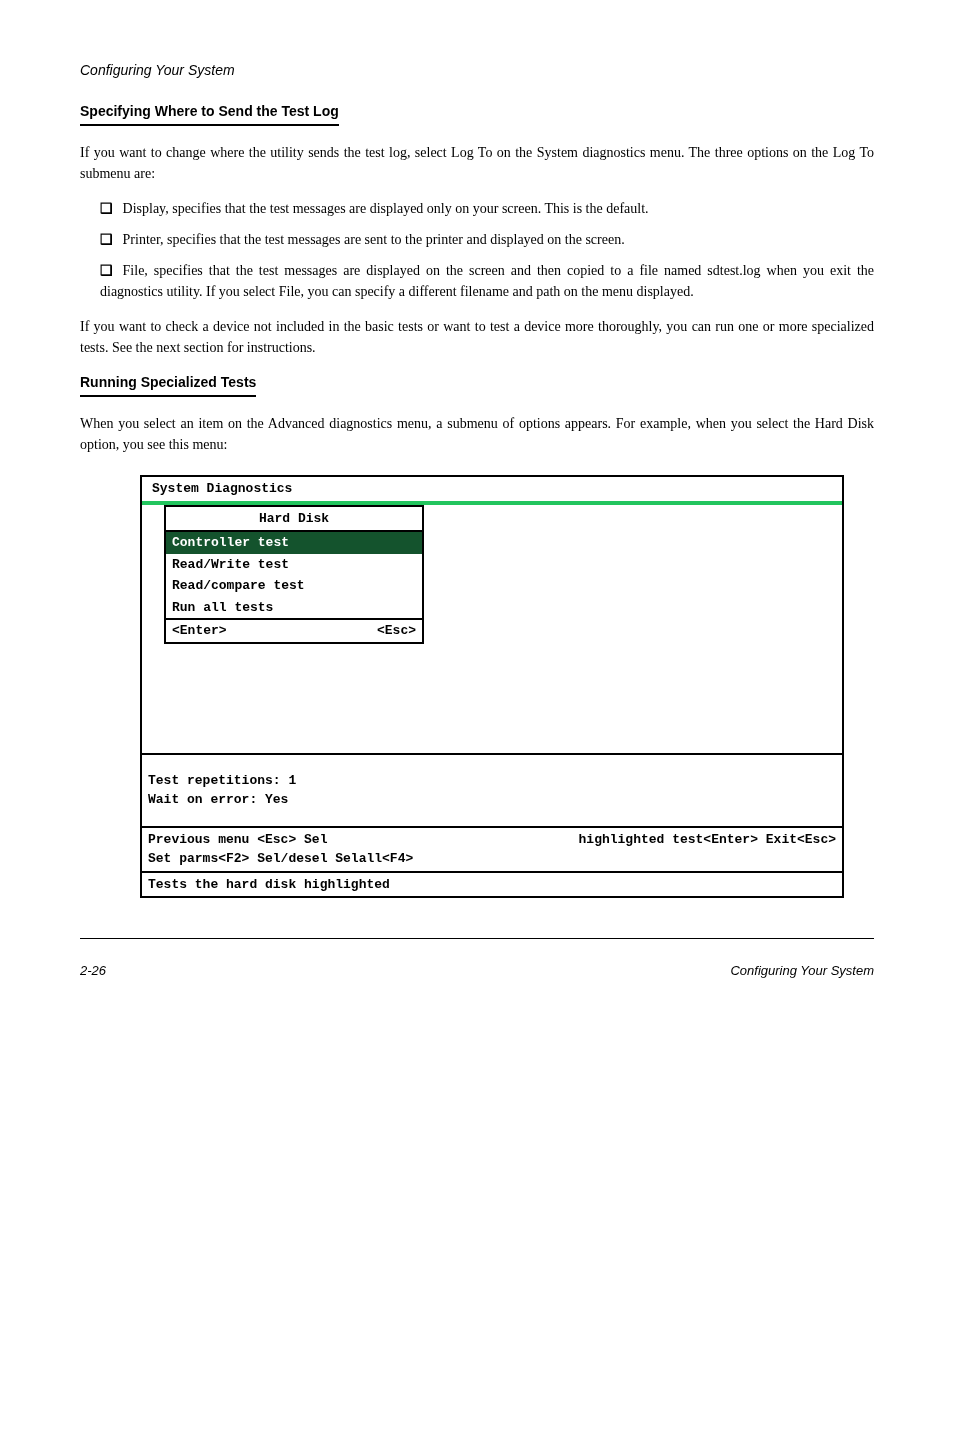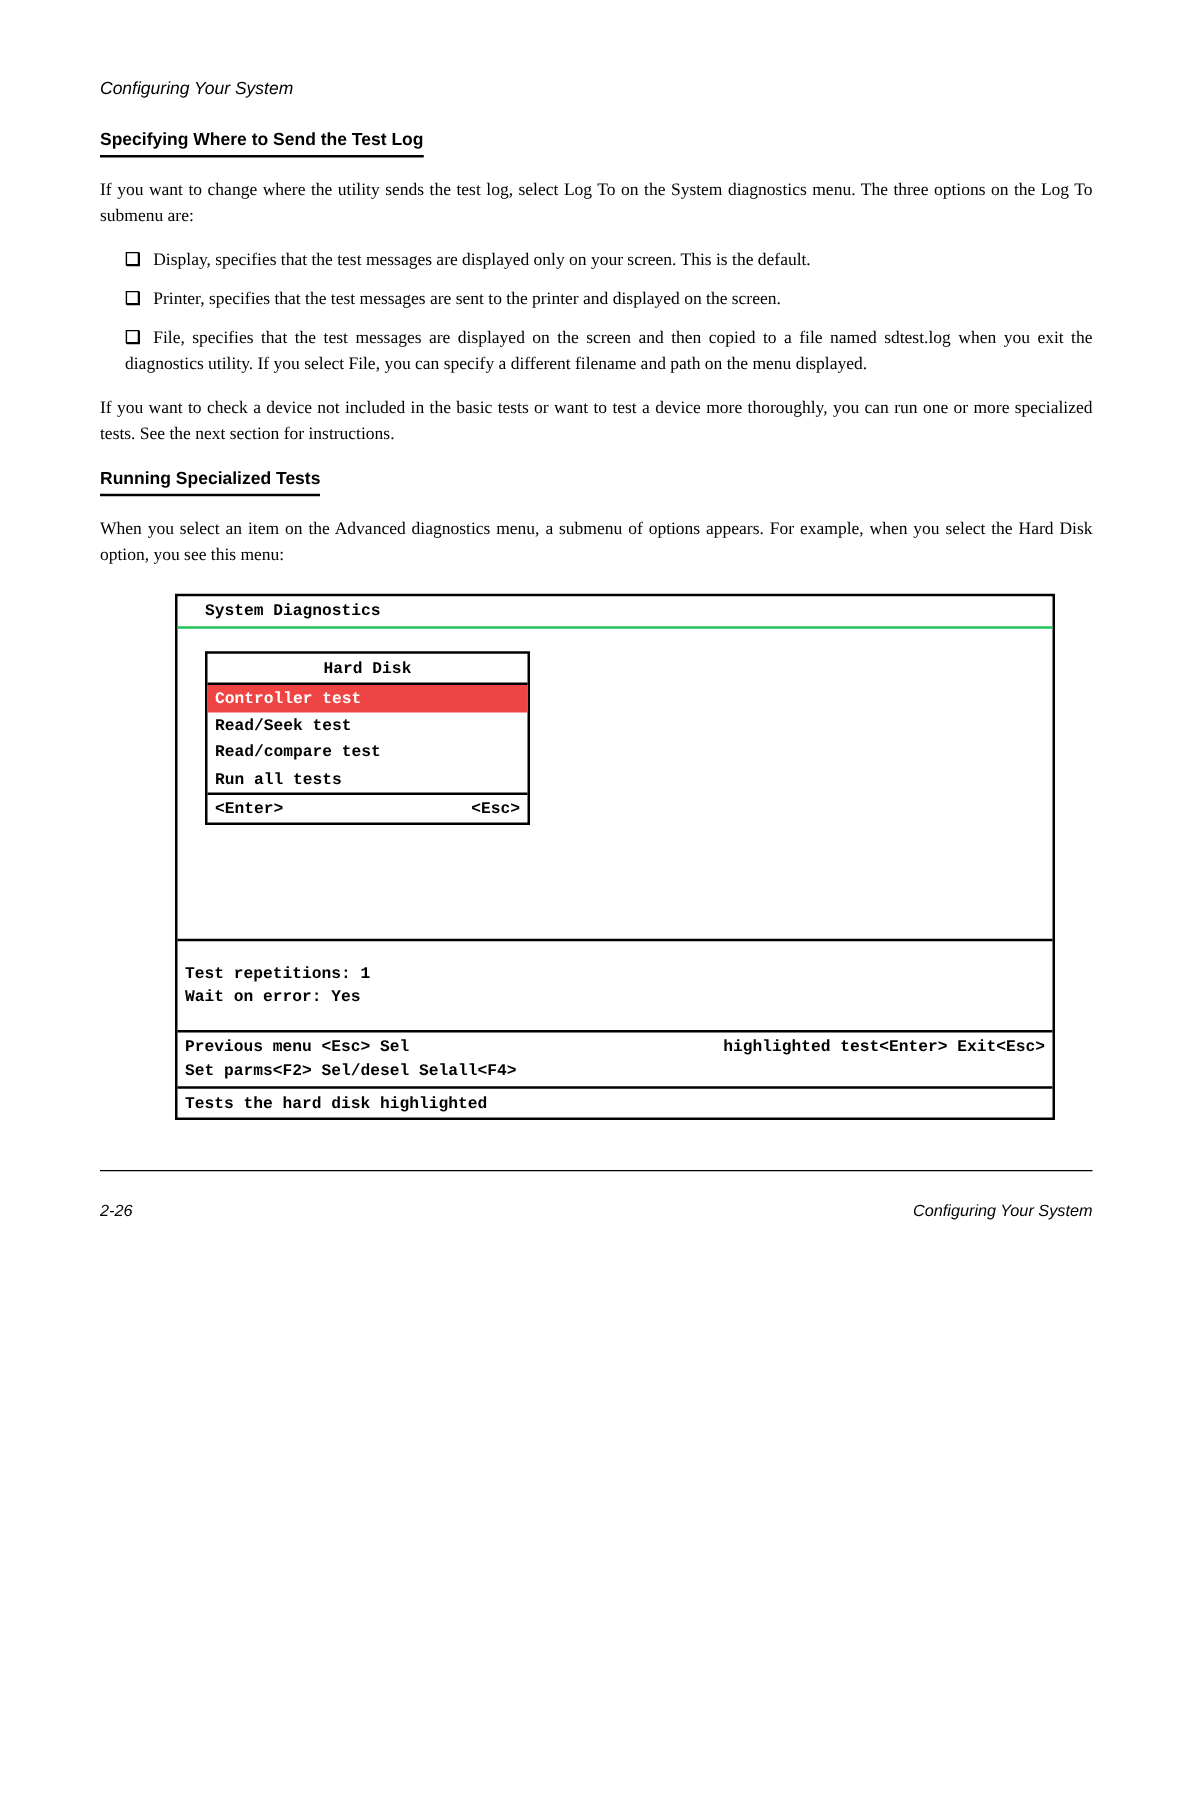--- a/index.html
+++ b/index.html
@@ -47,49 +47,49 @@
       padding-right: 10px;
     }
     .terminal-box {
       border: 2px solid black;
       margin: 20px 30px 20px 60px;
       font-family: 'Courier New', monospace;
       font-size: 13px;
       font-weight: bold;
     }
     .terminal-header {
-      border-bottom: 2px solid #22c55e;
-      padding: 2px 22px;
+      border-bottom: 4px solid #22c55e;
+      padding: 2px 10px;
     }
     .terminal-menu-area {
       position: relative;
       height: 250px;
       border-bottom: 2px solid black;
     }
     .menu-overlay {
       position: absolute;
-      top: 18px;
+      top: 0;
       left: 22px;
       width: 260px;
       border: 2px solid black;
       background: white;
     }
     .menu-title {
       text-align: center;
       border-bottom: 2px solid black;
       padding: 2px 4px;
     }
     .menu-items {
       border-bottom: 2px solid black;
     }
     .menu-item {
       padding: 1px 6px;
     }
     .menu-item.highlighted {
-      background: #ef4444;
+      background: #14532d;
       color: white;
     }
     .menu-footer {
       padding: 1px 6px;
       display: flex;
       justify-content: space-between;
     }
     .terminal-status {
       border-bottom: 2px solid black;
       padding: 16px 6px;
@@ -150,21 +150,21 @@
 
 <p class="body-text">When you select an item on the Advanced diagnostics menu, a submenu of options appears. For example, when you select the Hard Disk option, you see this menu:</p>
 
 <div class="terminal-box">
   <div class="terminal-header">System Diagnostics</div>
   <div class="terminal-menu-area">
     <div class="menu-overlay">
       <div class="menu-title">Hard Disk</div>
       <div class="menu-items">
         <div class="menu-item highlighted">Controller test</div>
-        <div class="menu-item">Read/Seek test</div>
+        <div class="menu-item">Read/Write test</div>
         <div class="menu-item">Read/compare test</div>
         <div class="menu-item">Run all tests</div>
       </div>
       <div class="menu-footer">
         <span>&lt;Enter&gt;</span>
         <span>&lt;Esc&gt;</span>
       </div>
     </div>
   </div>
   <div class="terminal-status">

